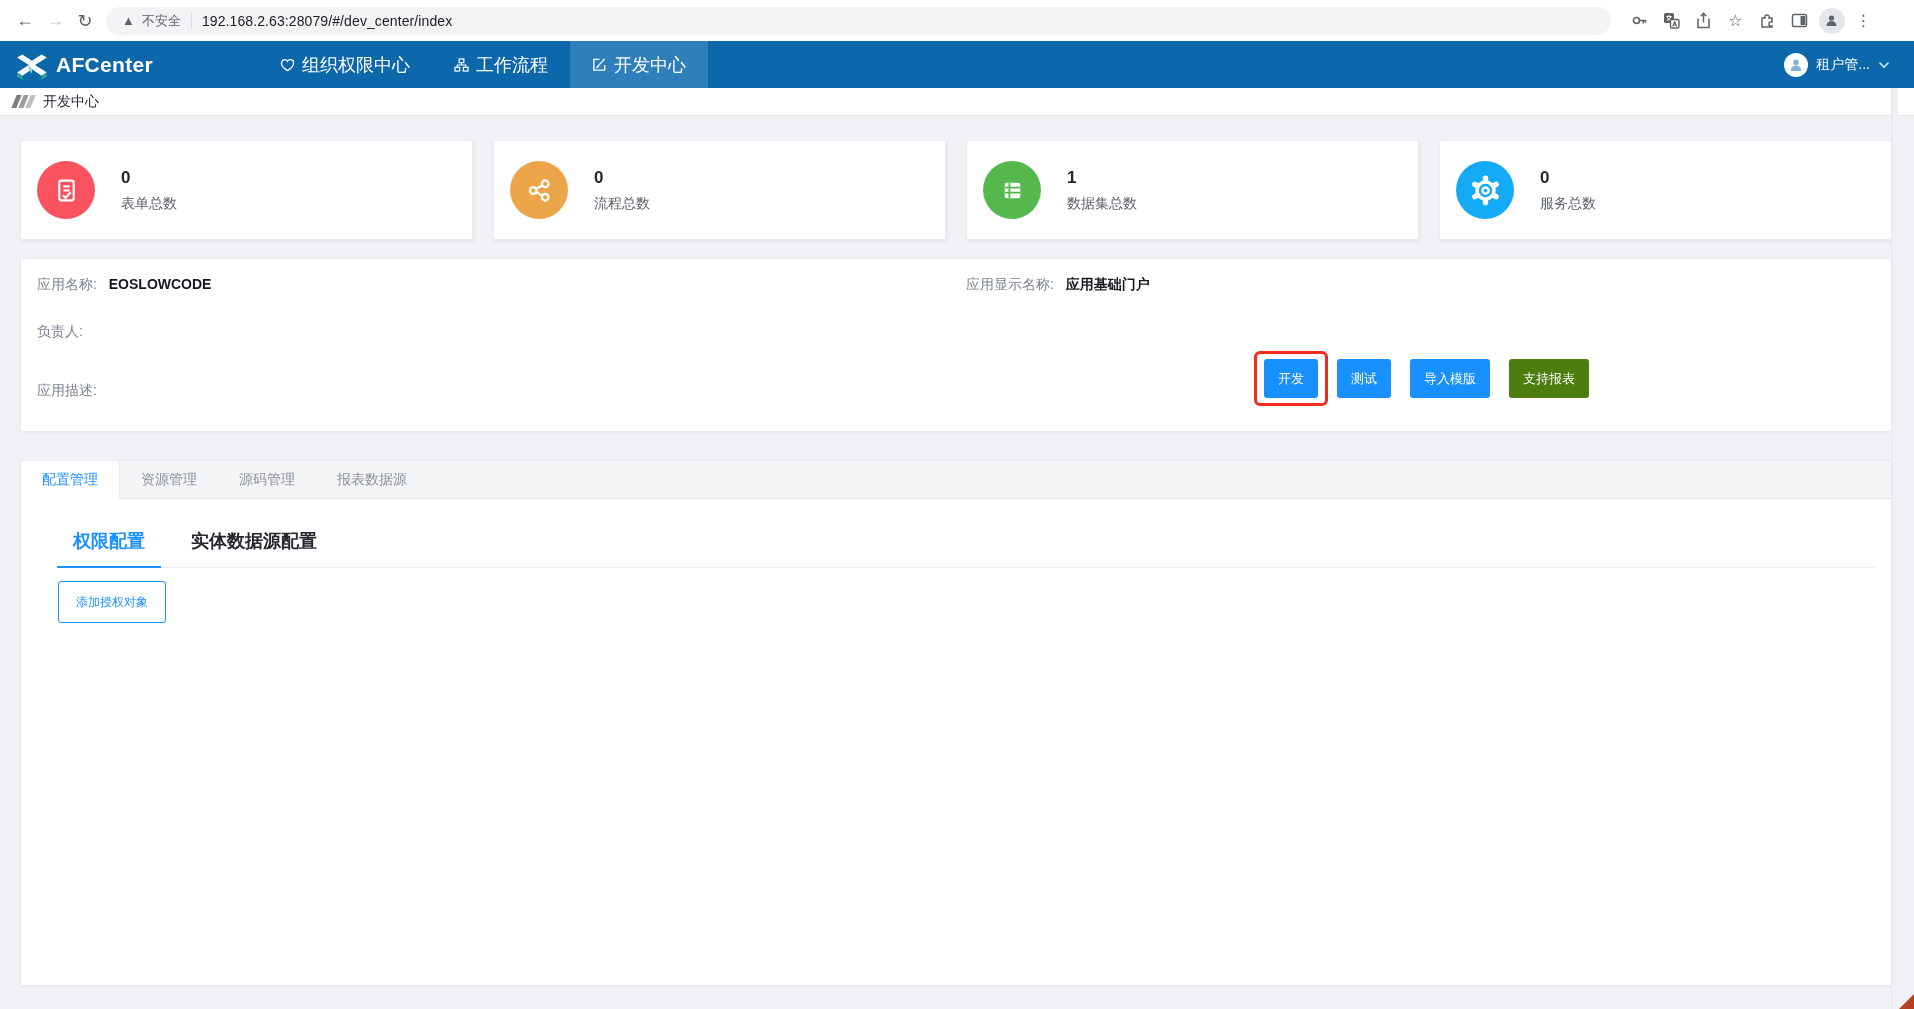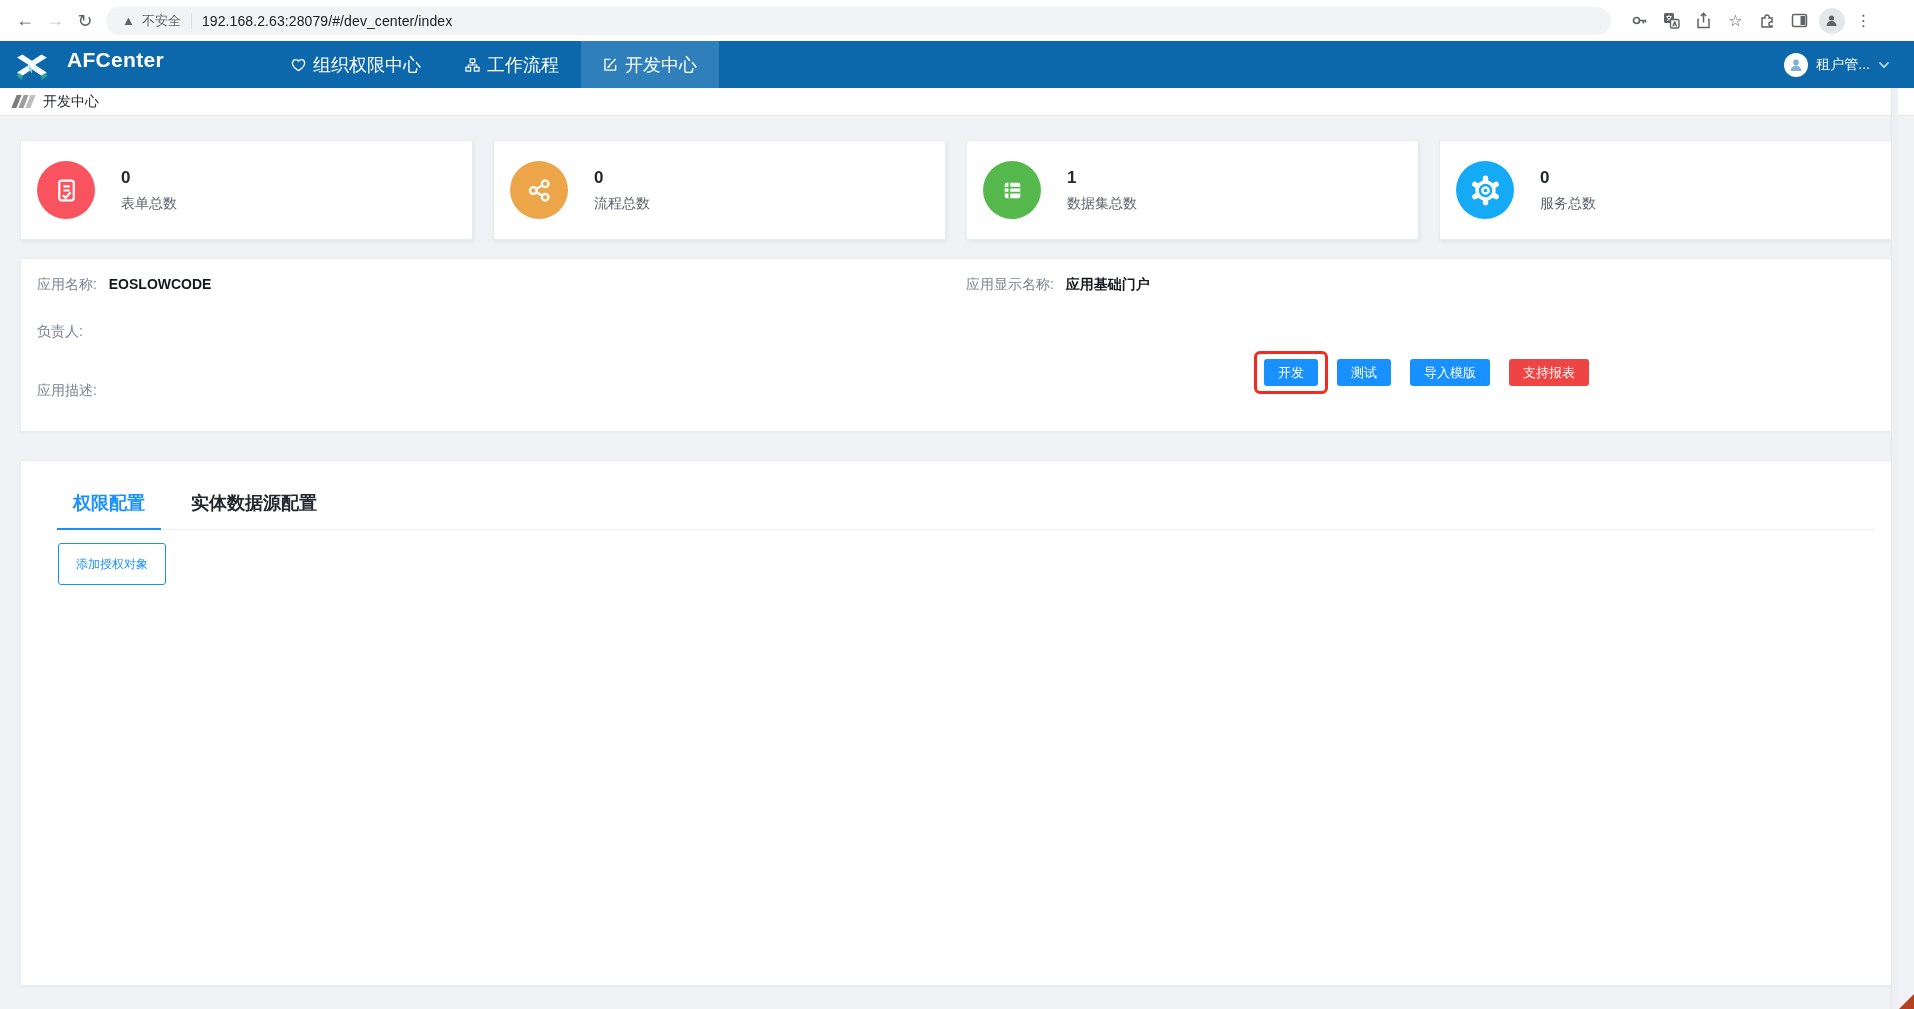--- a/index.html
+++ b/index.html
@@ -15,21 +15,21 @@
   .sec-label { font-size:13px; color:#5f6368; }
   .pill-div { width:1px; height:16px; background:#dadce0; margin:0 10px; }
   .url-text { font-size:14px; color:#202124; letter-spacing:.1px; }
   .chrome-icons { display:flex; align-items:center; margin-left:14px; gap:3px; }
   .cicon { width:29px; height:29px; display:flex; align-items:center; justify-content:center; font-size:16px; color:#5f6368; }
   .cicon svg { display:block; }
   .avatar-chip { width:26px; height:26px; border-radius:50%; background:#e4e7ea; display:flex; align-items:center; justify-content:center; }
 
   
   .navbar { height:47px; background:#0c67ab; display:flex; align-items:center; position:relative; }
-  .brand { display:flex; gap:17px; margin-left:16px; }
+  .brand { display:flex; align-items:center; gap:6px; margin-left:16px; }
   .brand-name { color:#ffffff; font-size:21px; font-weight:700; letter-spacing:.3px; }
   .menu { display:flex; height:47px; margin-left:105px; }
   .menu-item { display:flex; align-items:center; gap:7px; padding:0 22px; color:#ffffff; font-size:18px; cursor:pointer; }
   .menu-item.active { background:#2f80ba; }
   .nav-user { position:absolute; right:24px; display:flex; align-items:center; gap:8px; color:#ffffff; font-size:14px; }
   .nav-avatar { width:24px; height:24px; border-radius:50%; background:#ffffff; display:flex; align-items:center; justify-content:center; }
 
   
   .breadcrumb { height:28px; background:#ffffff; border-bottom:1px solid #e8e8e8; display:flex; align-items:center; padding-left:14px; gap:10px; }
   .slash-icon { display:flex; gap:2px; }
@@ -50,23 +50,23 @@
   .info-panel { margin-top:18px; height:174px; }
   .field { position:absolute; font-size:14px; }
   .field .lbl { color:#7b8291; }
   .field .val { color:#15181f; font-weight:600; margin-left:8px; }
   .f-name { left:16px; top:17px; }
   .f-display { left:945px; top:17px; }
   .f-owner { left:16px; top:64px; }
   .f-desc { left:16px; top:123px; }
 
   .btn-row { position:absolute; top:100px; left:1243px; display:flex; align-items:center; gap:19px; }
-  .btn { height:27px; border:none; border-radius:3px; background:#1890ff; color:#fff; font-size:13px;
+  .btn { height:39px; border:none; border-radius:3px; background:#1890ff; color:#fff; font-size:13px;
          padding:0 14px; cursor:pointer; font-family:inherit; white-space:nowrap; }
-  .btn.disabled { background:#ef4444; cursor:default; }
+  .btn.disabled { background:#4d7c0f; cursor:default; }
   .hl-wrap { position:relative; }
   .hl-ring { position:absolute; left:-10px; right:-10px; top:-8px; bottom:-8px; border:3px solid #f12b1e; border-radius:6px; pointer-events:none; }
 
   .tabs-panel { margin-top:28px; height:526px; }
   .tabstrip { height:38px; background:#f3f5f7; border-bottom:1px solid #e3e6ea; display:flex; }
   .tab { padding:0 21px; line-height:37px; font-size:14px; color:#8b919d; cursor:pointer; }
   .tab.active { background:#fff; color:#1890ff; border-right:1px solid #e9ebee; border-bottom:1px solid #fff; margin-bottom:-1px; }
   .tabbody { padding:24px 16px 0 36px; }
   .subtabs { display:flex; border-bottom:1px solid #eaedf1; }
   .subtab { padding:6px 16px 13px; font-size:18px; font-weight:600; color:#24272e; cursor:pointer; margin-right:14px; }
@@ -291,20 +291,26 @@
         <span class="hl-ring" style="border-color: rgb(241, 43, 30);"></span>
         <button class="btn">开发</button>
       </span>
       <button class="btn">测试</button>
       <button class="btn">导入模版</button>
       <button class="btn disabled">支持报表</button>
     </div>
   </div>
 
   <div class="panel tabs-panel">
+    <div class="tabstrip">
+      <div class="tab active">配置管理</div>
+      <div class="tab">资源管理</div>
+      <div class="tab">源码管理</div>
+      <div class="tab">报表数据源</div>
+    </div>
 
     <div class="tabbody">
       <div class="subtabs">
         <div class="subtab active">权限配置</div>
         <div class="subtab">实体数据源配置</div>
       </div>
 
       <button class="add-btn">添加授权对象</button>
 
     </div>

